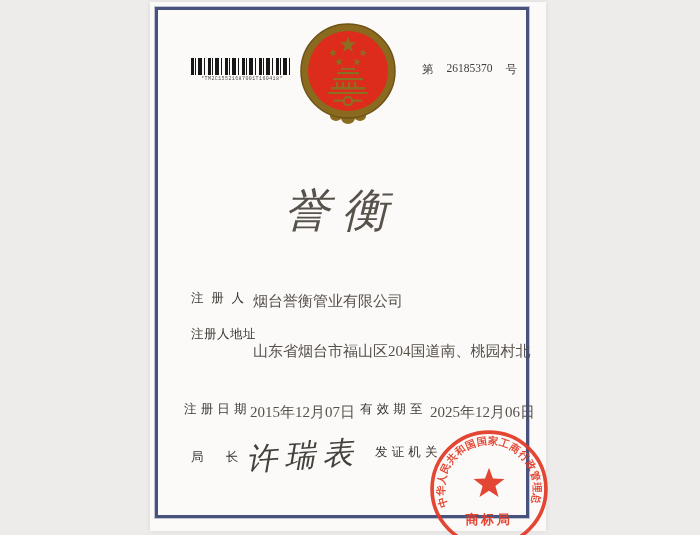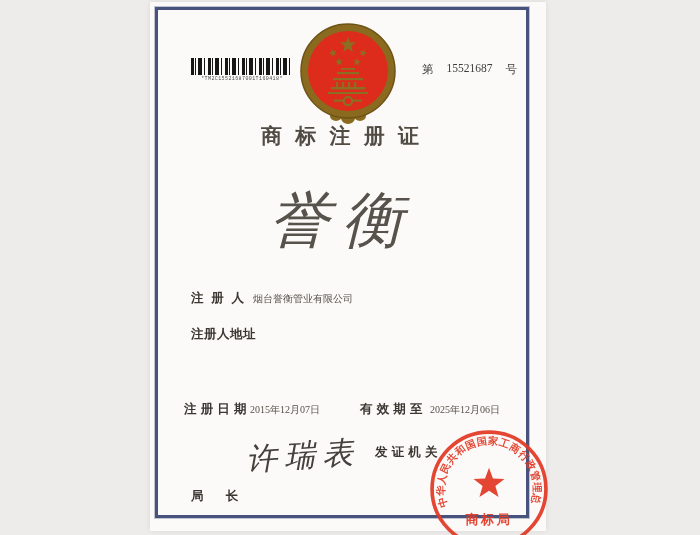--- a/index.html
+++ b/index.html
@@ -43,29 +43,29 @@
   }
   
   .title{
     position:absolute;left:0;top:112px;width:100%;text-align:center;
     font-size:21px;font-weight:700;color:#514b44;letter-spacing:4px;
     white-space:pre;
   }
   
   .trademark{
     position:absolute;left:0;top:170px;width:100%;text-align:center;
-    font-size:61px;color:#57524b;letter-spacing:12px;
+    font-size:46px;color:#57524b;letter-spacing:12px;
     font-style:italic;
   }
   .f-label{
-    position:absolute;font-size:12.5px;font-weight:700;color:#3a3631;
+    position:absolute;font-size:12.5px;font-weight:400;color:#3a3631;
     white-space:pre;letter-spacing:0.5px;
   }
   .f-value{
-    position:absolute;font-size:10px;color:#56504a;white-space:nowrap;
+    position:absolute;font-size:15px;color:#56504a;white-space:nowrap;
   }
   .signature{
     position:absolute;left:88px;top:425px;
     font-size:31px;font-style:italic;color:#45413d;
     letter-spacing:7px;transform:rotate(-4deg);white-space:nowrap;
   }
   .seal{position:absolute;left:270px;top:418px;width:122px;height:122px;z-index:3;opacity:0.93;}
 </style>
 </head>
 <body>
@@ -102,39 +102,39 @@
         <rect x="56" y="61" width="2.2" height="5" fill="#8a6f22"></rect>
         <rect x="33" y="66" width="34" height="2.5" fill="#8a6f22"></rect>
         <rect x="30" y="71" width="40" height="2" fill="#8a6f22"></rect>
         <circle cx="50" cy="80" r="4.2" fill="none" stroke="#8a6f22" stroke-width="2.2"></circle>
         <rect x="36" y="78.5" width="9" height="2.2" fill="#8a6f22"></rect>
         <rect x="55" y="78.5" width="9" height="2.2" fill="#8a6f22"></rect>
       </svg>
 
       <div class="cert-number">
         <span>第</span>
-        <span>15521687</span>
+        <span>26185370</span>
         <span>号</span>
       </div>
 
-      <div class="title">商 标 注 册 证</div>
 
       <div class="trademark">誉衡</div>
 
       <div class="f-label" style="left:33px;top:280px">注  册  人</div>
       <div class="f-value" style="left:95px;top:282px">烟台誉衡管业有限公司</div>
 
       <div class="f-label" style="left:33px;top:316px">注册人地址</div>
+      <div class="f-value" style="left:95px;top:332px">山东省烟台市福山区204国道南、桃园村北</div>
 
       <div class="f-label" style="left:26px;top:391px">注 册 日 期</div>
       <div class="f-value" style="left:92px;top:393px">2015年12月07日</div>
       <div class="f-label" style="left:202px;top:391px">有 效 期 至</div>
       <div class="f-value" style="left:272px;top:393px">2025年12月06日</div>
 
-      <div class="f-label" style="left:33px;top:478px">局      长</div>
+      <div class="f-label" style="left:33px;top:439px">局      长</div>
       <div class="signature">许瑞表</div>
       <div class="f-label" style="left:217px;top:434px">发 证 机 关</div>
 
       <svg class="seal" viewBox="0 0 120 120">
         <defs>
           <path id="ringPath" d="M 20.1,78.6 A 44,44 0 1 1 99.9,78.6" fill="none"></path>
         </defs>
         <circle cx="60" cy="60" r="56" fill="none" stroke="#e23a26" stroke-width="3.6"></circle>
         <text font-size="10" fill="#e23a26" letter-spacing="0.6" font-family="Liberation Serif, DejaVu Serif, serif" font-weight="700">
           <textPath href="#ringPath" startOffset="2">中华人民共和国国家工商行政管理总局</textPath>

